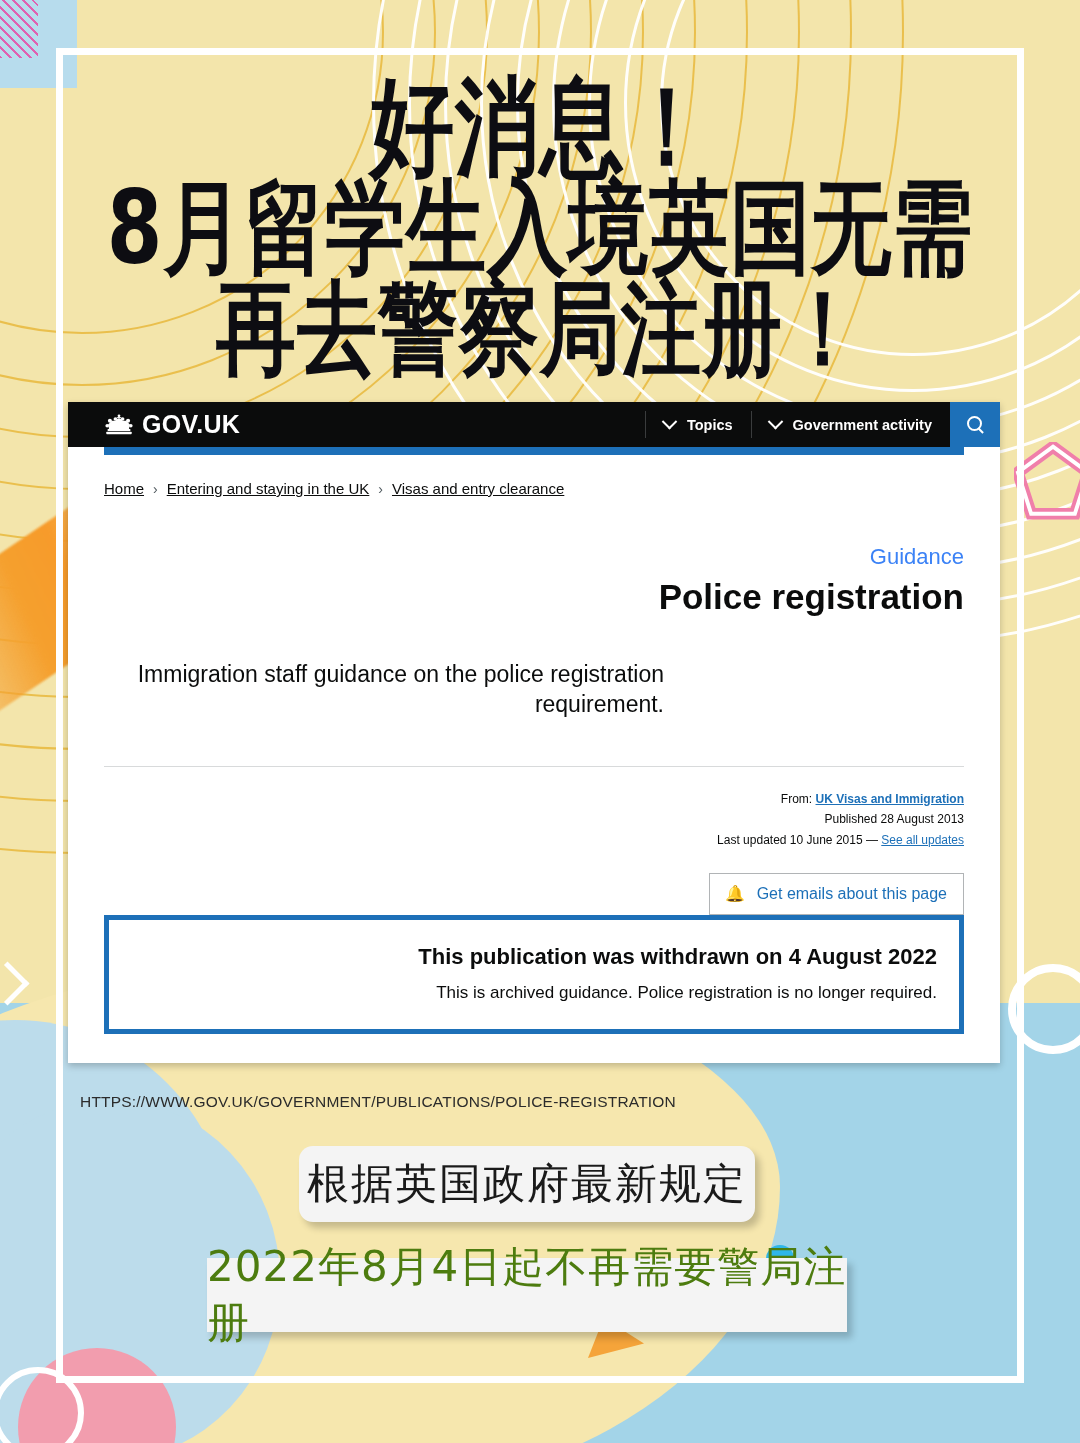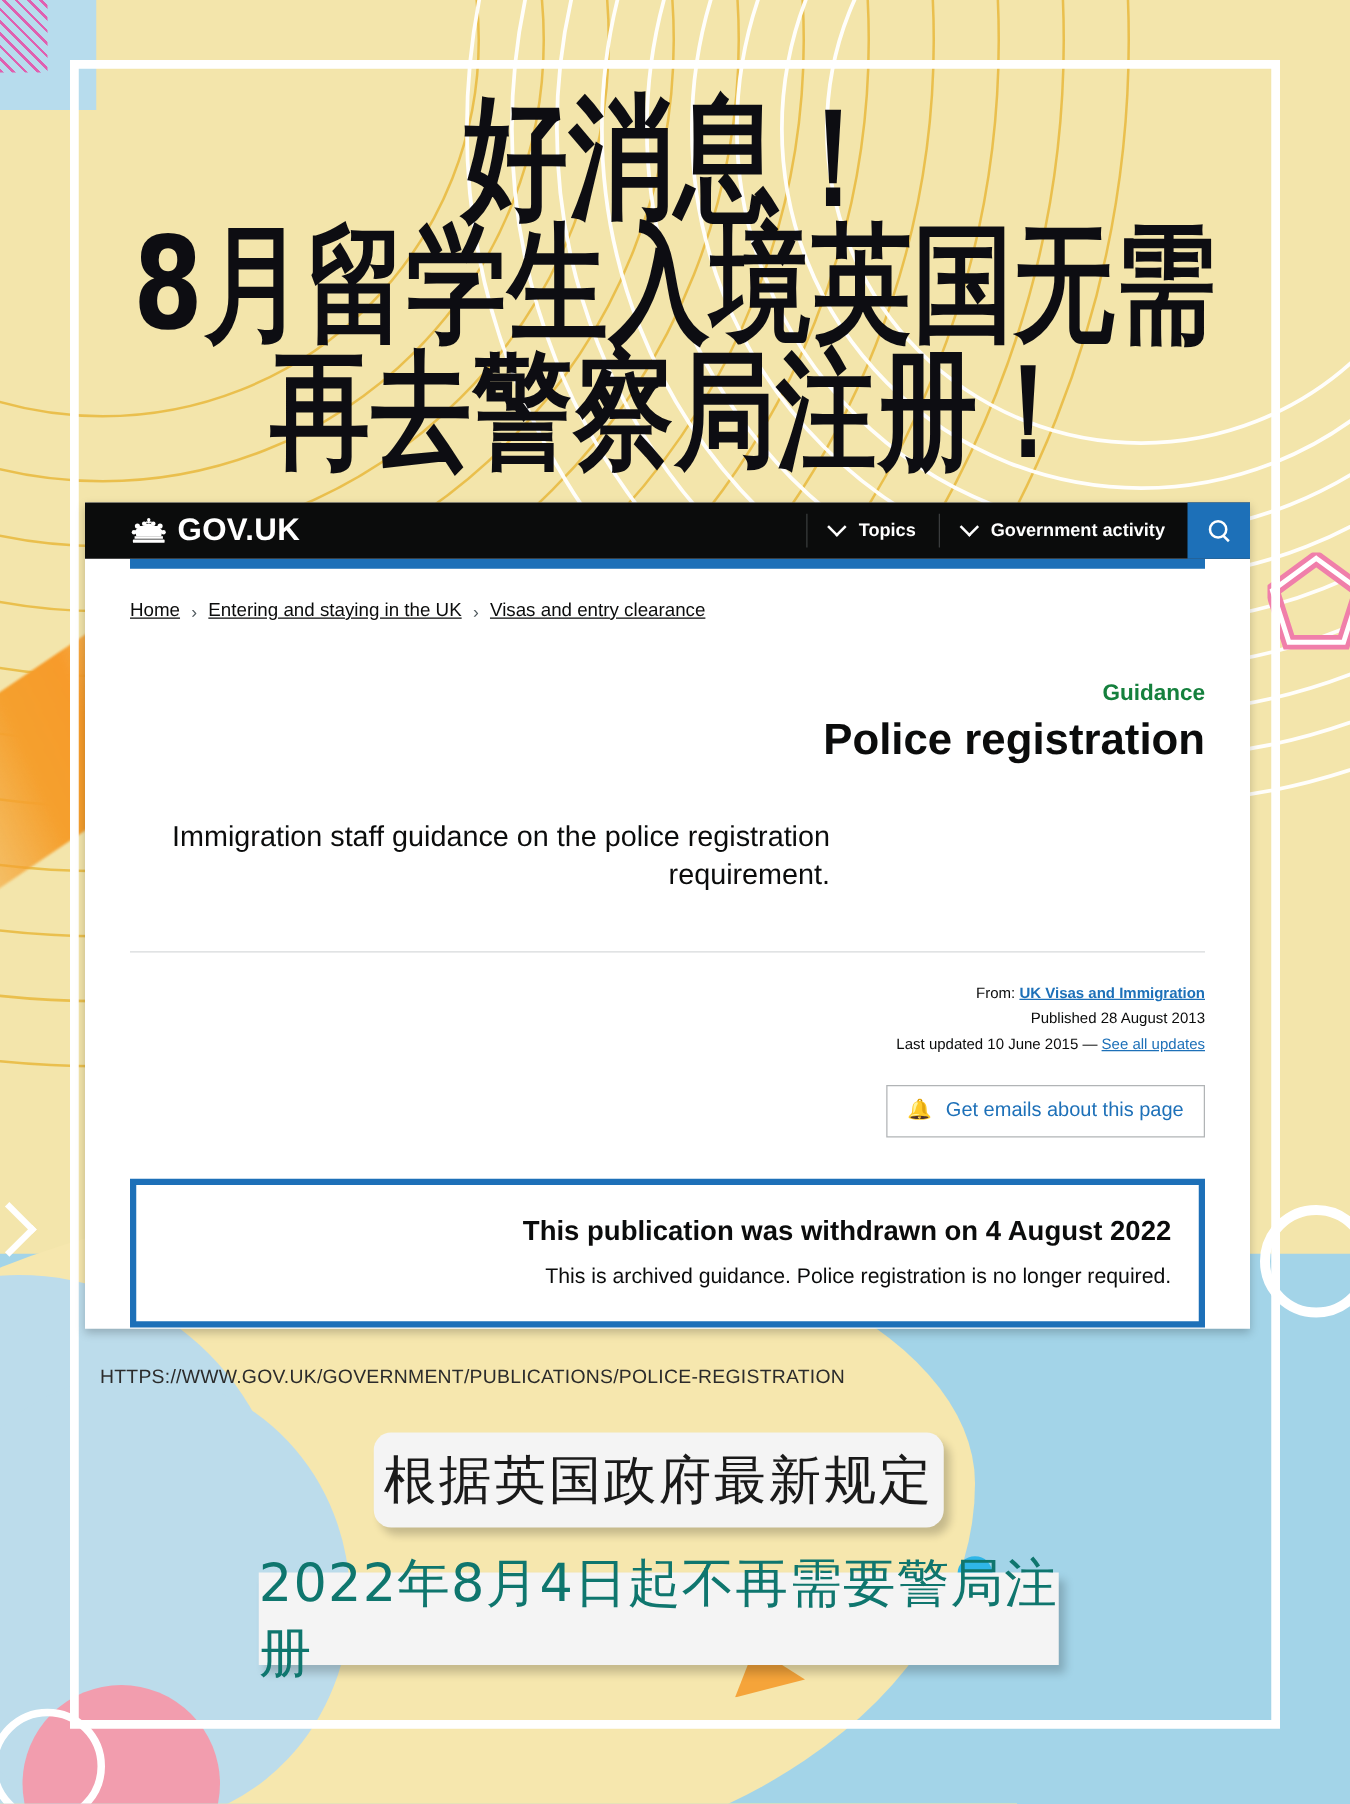--- a/index.html
+++ b/index.html
@@ -183,21 +183,21 @@
 
   .card-body{padding:0 36px;text-align:right;}
   .crumbs{
     margin-top:25px;font-size:15px;color:#0b0c0c;
     display:flex;align-items:center;gap:9px;flex-wrap:nowrap;
   }
   .crumbs a{color:#0b0c0c;text-decoration:underline;}
   .crumb-sep{color:#505a5f;font-size:14px;}
 
   .kicker{
-    margin-top:47px;font-size:18px;color:#15803d;font-weight:700;
+    margin-top:47px;font-size:22px;color:#3b82f6;font-weight:400;
   }
   .title{
     margin-top:7px;font-size:35px;font-weight:bold;color:#0b0c0c;
   }
   .summary{
     margin-top:42px;font-size:23px;line-height:1.32;color:#0b0c0c;
     max-width:560px;
   }
   .hr{
     margin-top:46px;height:1px;background:#d8dadb;
@@ -209,21 +209,21 @@
 
   .email-btn{
     display:inline-flex;align-items:center;gap:11px;
     margin-top:22px;padding:11px 16px;
     border:1px solid #b1b4b6;background:#fff;
     font-size:16px;color:#1d70b8;
   }
   .bell{font-size:16px;color:#0b0c0c;line-height:1;}
 
   .withdrawn{
-    margin-top:33px;border:5px solid #1d70b8;background:#fff;
+    border:5px solid #1d70b8;background:#fff;
     padding:24px 22px 26px 22px;
   }
   .withdrawn h3{
     margin:0;font-size:22px;font-weight:bold;color:#0b0c0c;
   }
   .withdrawn p{
     margin:13px 0 0 0;font-size:17px;color:#0b0c0c;
   }
 
   
@@ -238,21 +238,21 @@
     box-shadow:5px 6px 7px rgba(0,0,0,.2);
     display:flex;align-items:center;justify-content:center;
     font-family:"DejaVu Sans","Liberation Sans",sans-serif;
   }
   .banner1{
     left:299px;top:1146px;width:456px;height:76px;
     font-size:42px;color:#1a1a1a;letter-spacing:2px;border-radius:14px;
   }
   .banner2{
     left:207px;top:1258px;width:640px;height:74px;
-    font-size:42px;color:#0f766e;letter-spacing:1px;font-weight:500;
+    font-size:42px;color:#4d7c0f;letter-spacing:1px;font-weight:500;
   }
 </style>
 </head>
 <body>
 
 <div class="poster">
 
   <div class="bg-yellow"></div>
   <div class="bg-blue-bottom"></div>
   <div class="blob-cream"></div>

